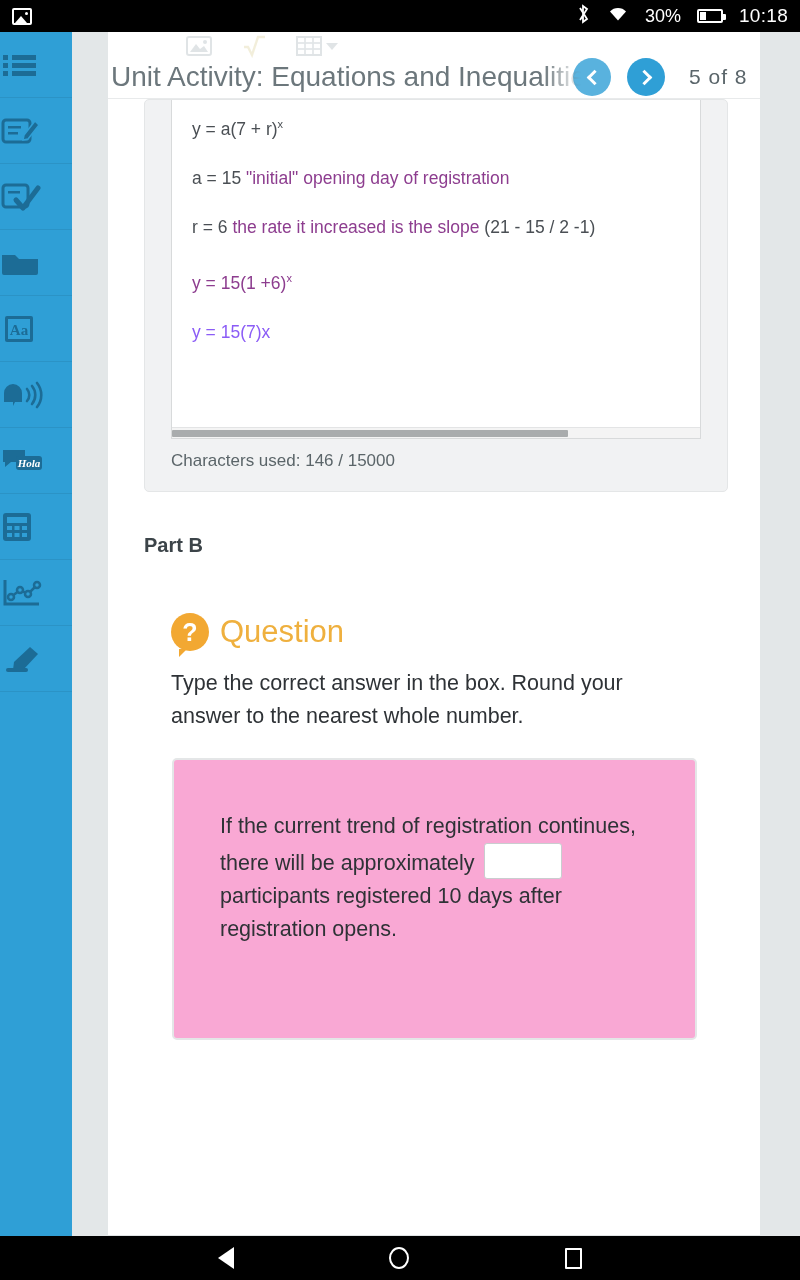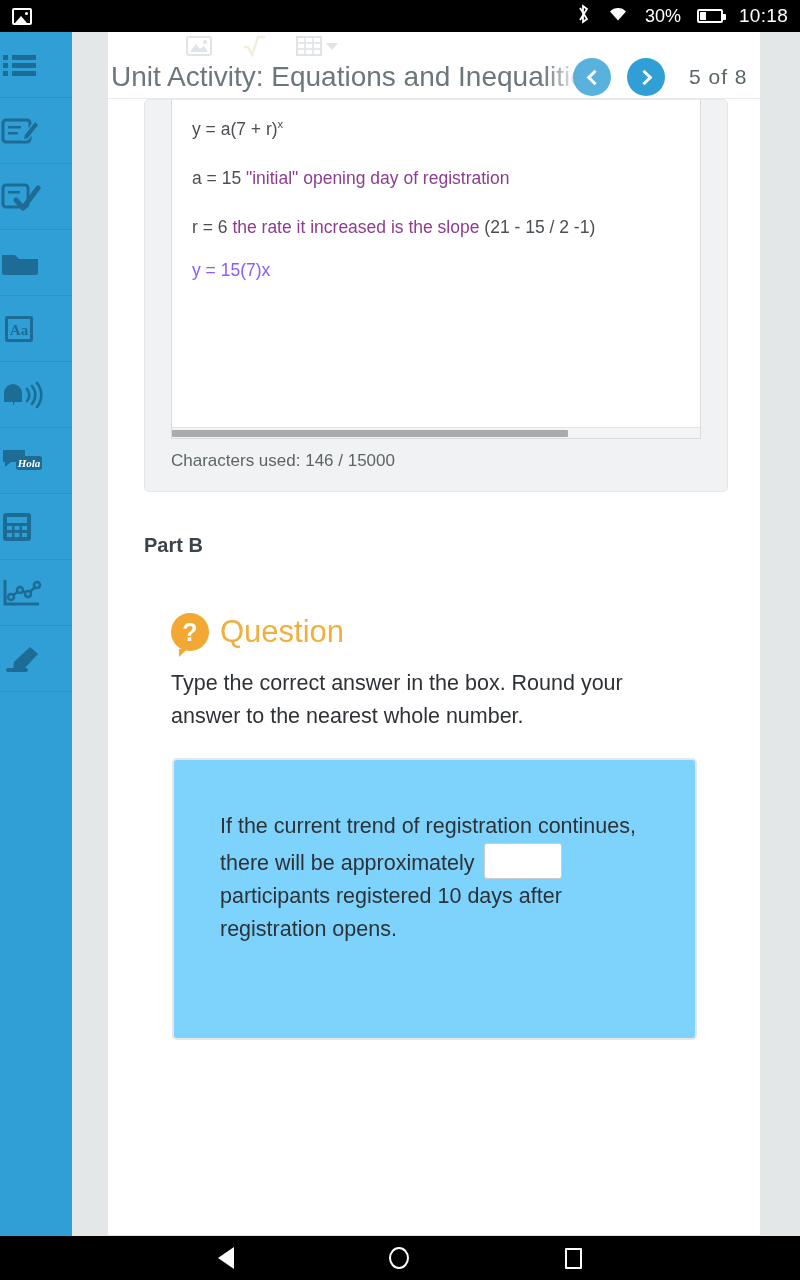--- a/index.html
+++ b/index.html
@@ -148,21 +148,21 @@
     border-bottom: 8px solid transparent;
   }
   .q-mark { color: #ffffff; font-size: 25px; font-weight: bold; line-height: 1; position: relative; z-index: 2; }
   .q-title { font-size: 31px; color: #efb03e; font-weight: 400; }
   .q-prompt {
     margin: 16px 0 0 63px; width: 500px;
     font-size: 21.5px; line-height: 1.52; color: #2e3236;
   }
   .answer-card {
     margin: 26px 0 0 64px; width: 525px; height: 282px;
-    background: #7dd3fc; border: 2px solid #e4e6e7; border-radius: 5px;
+    background: #f9a8d4; border: 2px solid #e4e6e7; border-radius: 5px;
     padding: 50px 46px 0 46px;
   }
   .answer-text { font-size: 21.5px; line-height: 1.53; color: #2e3236; }
   .answer-input {
     display: inline-block; width: 78px; height: 36px;
     border: 1px solid #c9cdcf; border-radius: 3px; background: #ffffff;
     vertical-align: -9px; margin: 0 3px;
   }
   .content-bottom-edge {
     position: absolute; left: 0; bottom: 0; width: 652px; height: 16px; background: #ffffff;
@@ -377,20 +377,23 @@
         <div class="editor-body">
           <div class="eq-line">
             <span>y = a(7 + r)</span><sup>x</sup>
           </div>
           <div class="eq-line">
             <span>a = 15 </span><span class="purple">"initial" opening day of registration</span>
           </div>
           <div class="eq-line tight">
             <span>r = 6 </span><span class="purple">the rate it increased is the slope</span><span> (21 - 15 / 2 -1)</span>
           </div>
+          <div class="eq-line" style="margin-top:34px">
+            <span class="purple">y = 15(1 +6)</span><sup class="purple">x</sup>
+          </div>
           <div class="eq-line">
             <span class="purple-bold">y = 15(7)x</span>
           </div>
         </div>
         <div class="hscroll">
           <div class="hscroll-thumb"></div>
         </div>
       </div>
       <div class="char-count">Characters used: 146 / 15000</div>
     </div>

